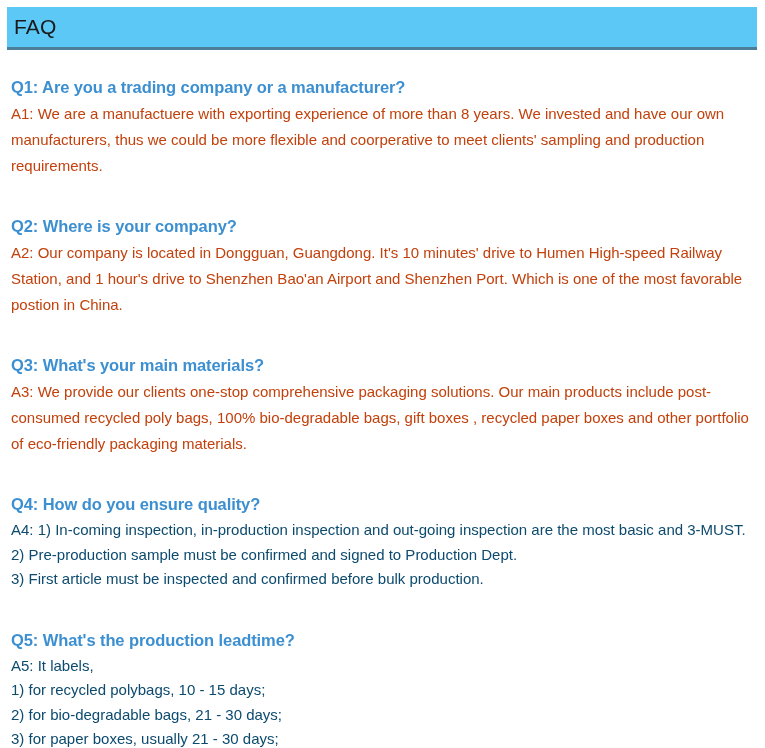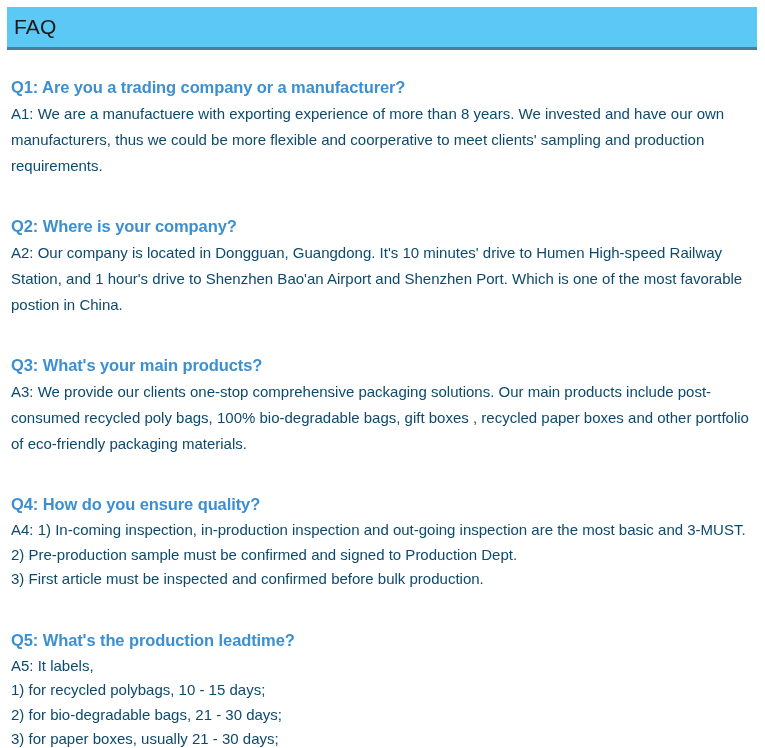--- a/index.html
+++ b/index.html
@@ -59,21 +59,21 @@
     font-size: 16.5px;
     font-weight: bold;
     color: #3c8fd0;
     line-height: 26px;
     margin: 12px 0 1px 0;
     letter-spacing: -0.1px;
   }
 
   .a-paragraph {
     font-size: 15px;
-    color: #0c4a6e;
+    color: #c2410c;
     line-height: 26px;
     margin: 0;
     text-align: left;
   }
 
   .a-lines {
     font-size: 15px;
     color: #0c4a6e;
     line-height: 24.5px;
     margin: 0;
@@ -106,21 +106,21 @@
     <div class="spacer-q2"></div>
 
     <div class="qa-block">
       <div class="q-heading">Q2: Where is your company?</div>
       <p class="a-paragraph">A2: Our company is located in Dongguan, Guangdong. It's 10 minutes' drive to Humen High-speed Railway Station, and 1 hour's drive to Shenzhen Bao'an Airport and Shenzhen Port. Which is one of the most favorable postion in China.</p>
     </div>
 
     <div class="spacer-q3"></div>
 
     <div class="qa-block">
-      <div class="q-heading">Q3: What's your main products?</div>
+      <div class="q-heading">Q3: What's your main materials?</div>
       <p class="a-paragraph">A3: We provide our clients one-stop comprehensive packaging solutions. Our main products include post-consumed recycled poly bags, 100% bio-degradable bags, gift boxes , recycled paper boxes and other portfolio of eco-friendly packaging materials.</p>
     </div>
 
     <div class="spacer-q4"></div>
 
     <div class="qa-block">
       <div class="q-heading">Q4: How do you ensure quality?</div>
       <div class="a-lines">
           <span class="a-line">A4: 1) In-coming inspection, in-production inspection and out-going inspection are the most basic and 3-MUST.</span>
           <span class="a-line">2) Pre-production sample must be confirmed and signed to Production Dept.</span>

